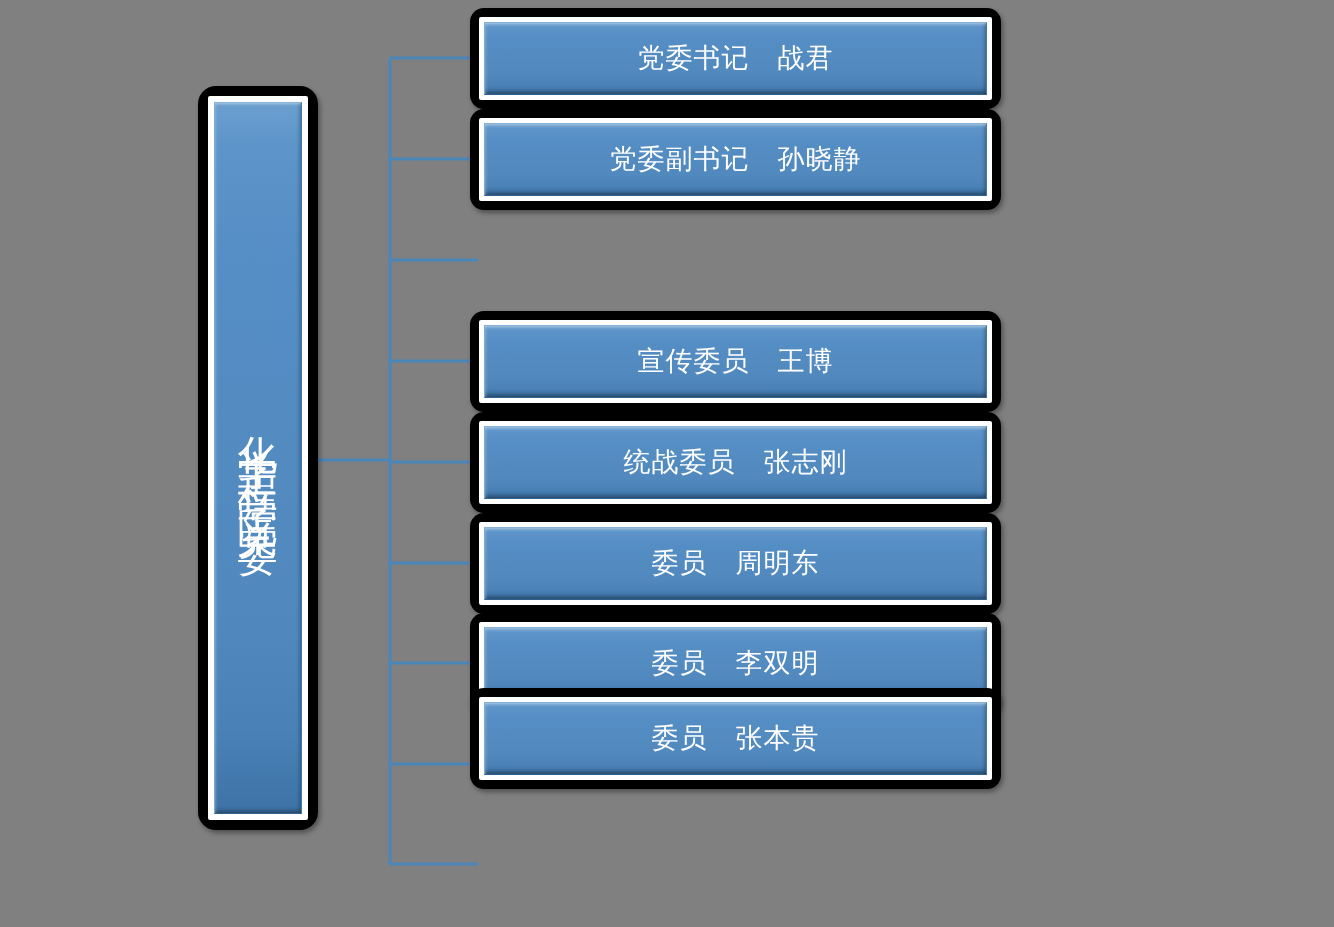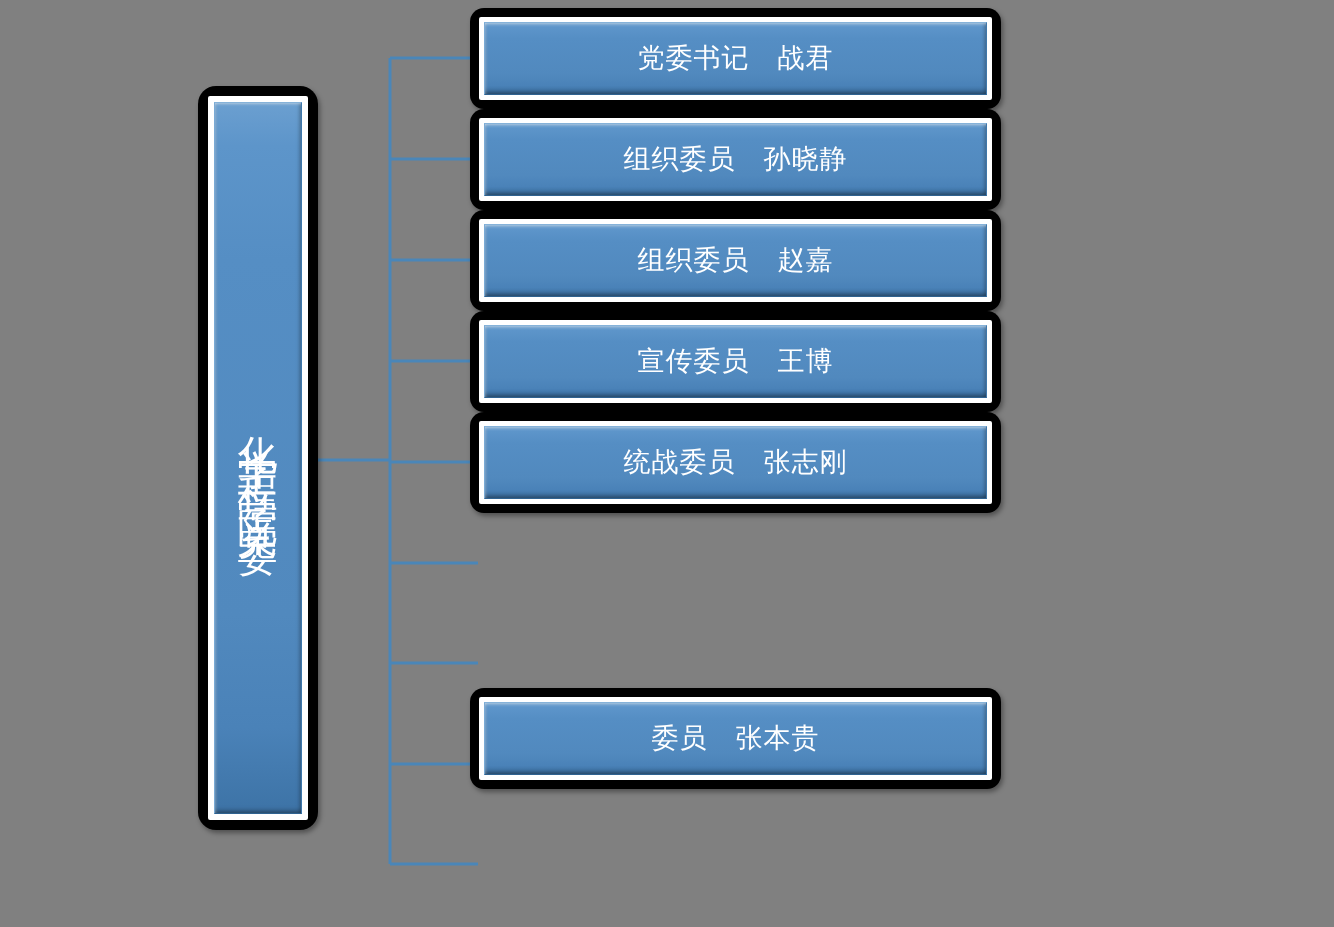--- a/index.html
+++ b/index.html
@@ -155,50 +155,57 @@
     <div class="node-inner">
       <div class="node-face">
         <span class="node-label">党委书记　战君</span>
       </div>
     </div>
   </div>
 
   <div class="node child" style="top:109px;">
     <div class="node-inner">
       <div class="node-face">
-        <span class="node-label">组织委员　孙晓静</span>
-      </div>
-    </div>
-  </div>
-
-  <div class="node child" style="top:210px;">
-    <div class="node-inner">
-      <div class="node-face">
-        <span class="node-label">组织委员　赵嘉</span>
-      </div>
-    </div>
-  </div>
+        <span class="node-label">党委副书记　孙晓静</span>
+      </div>
+    </div>
+  </div>
+
 
   <div class="node child" style="top:412px;">
     <div class="node-inner">
       <div class="node-face">
         <span class="node-label">统战委员　张志刚</span>
       </div>
     </div>
   </div>
 
   <div class="node child" style="top:311px;">
     <div class="node-inner">
       <div class="node-face">
         <span class="node-label">宣传委员　王博</span>
       </div>
     </div>
   </div>
 
-
+  <div class="node child" style="top:513px;">
+    <div class="node-inner">
+      <div class="node-face">
+        <span class="node-label">委员　周明东</span>
+      </div>
+    </div>
+  </div>
+
+  <div class="node child" style="top:613px;">
+    <div class="node-inner">
+      <div class="node-face">
+        <span class="node-label">委员　李双明</span>
+      </div>
+    </div>
+  </div>
 
   <div class="node child" style="top:688px;">
     <div class="node-inner">
       <div class="node-face">
         <span class="node-label">委员　张本贵</span>
       </div>
     </div>
   </div>
 
 

